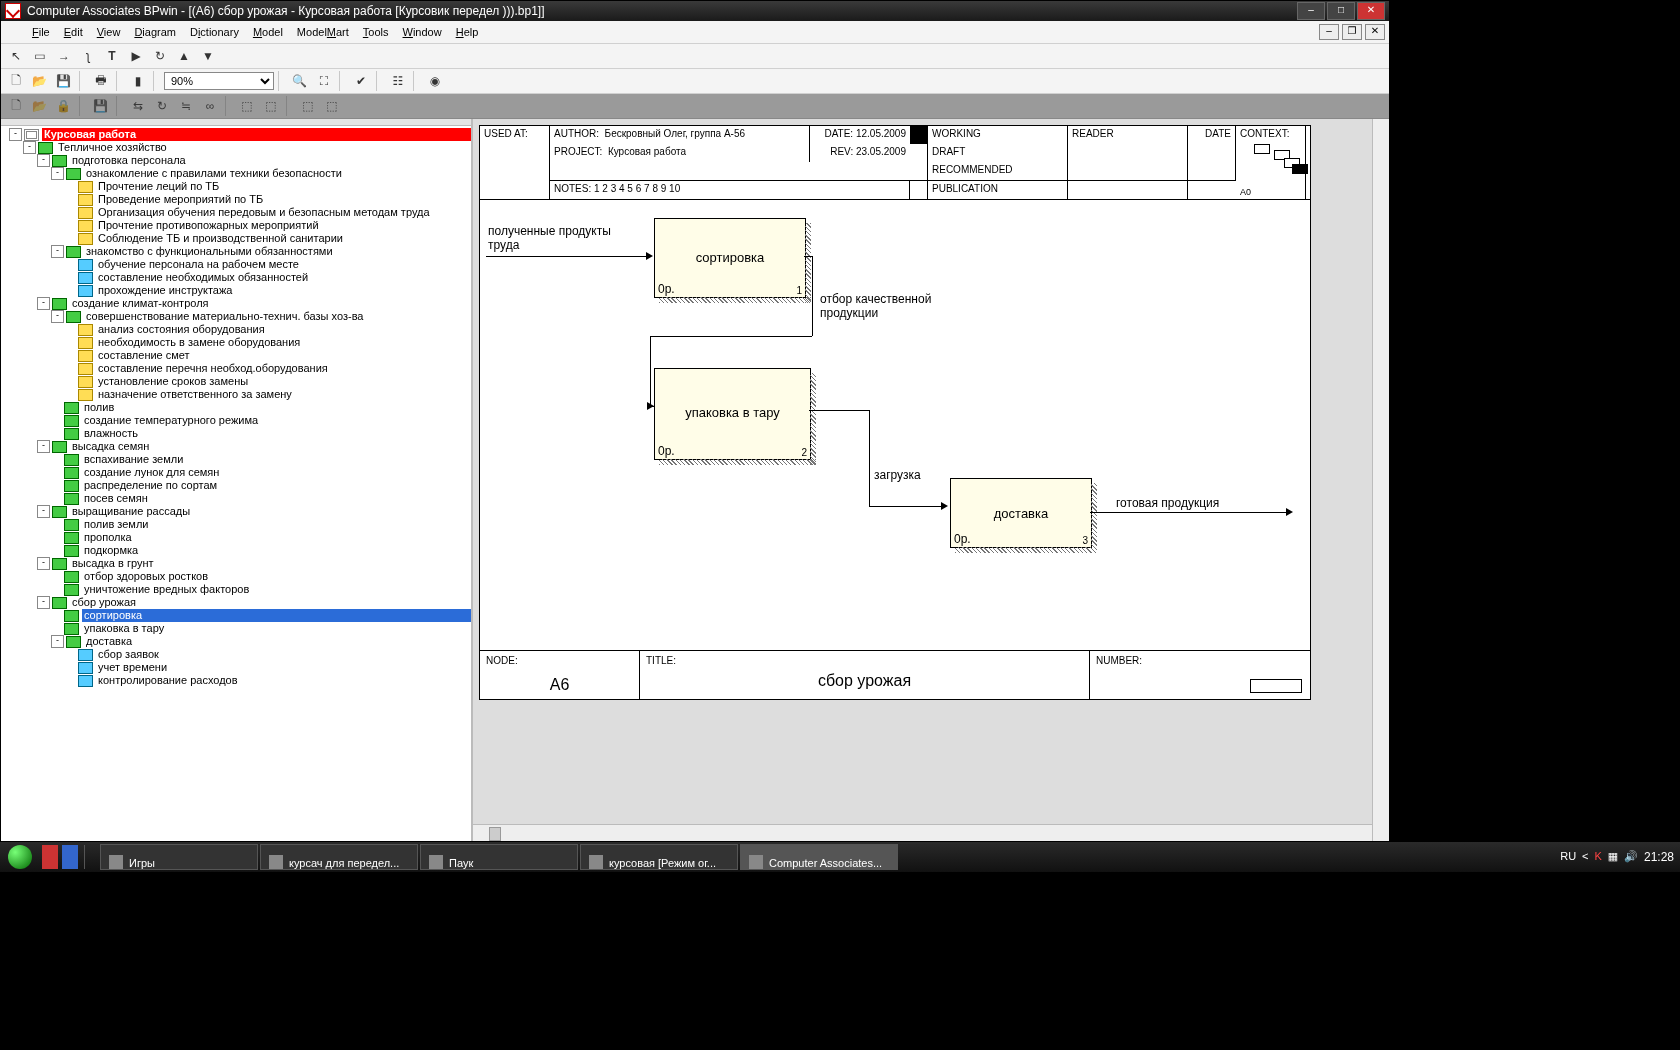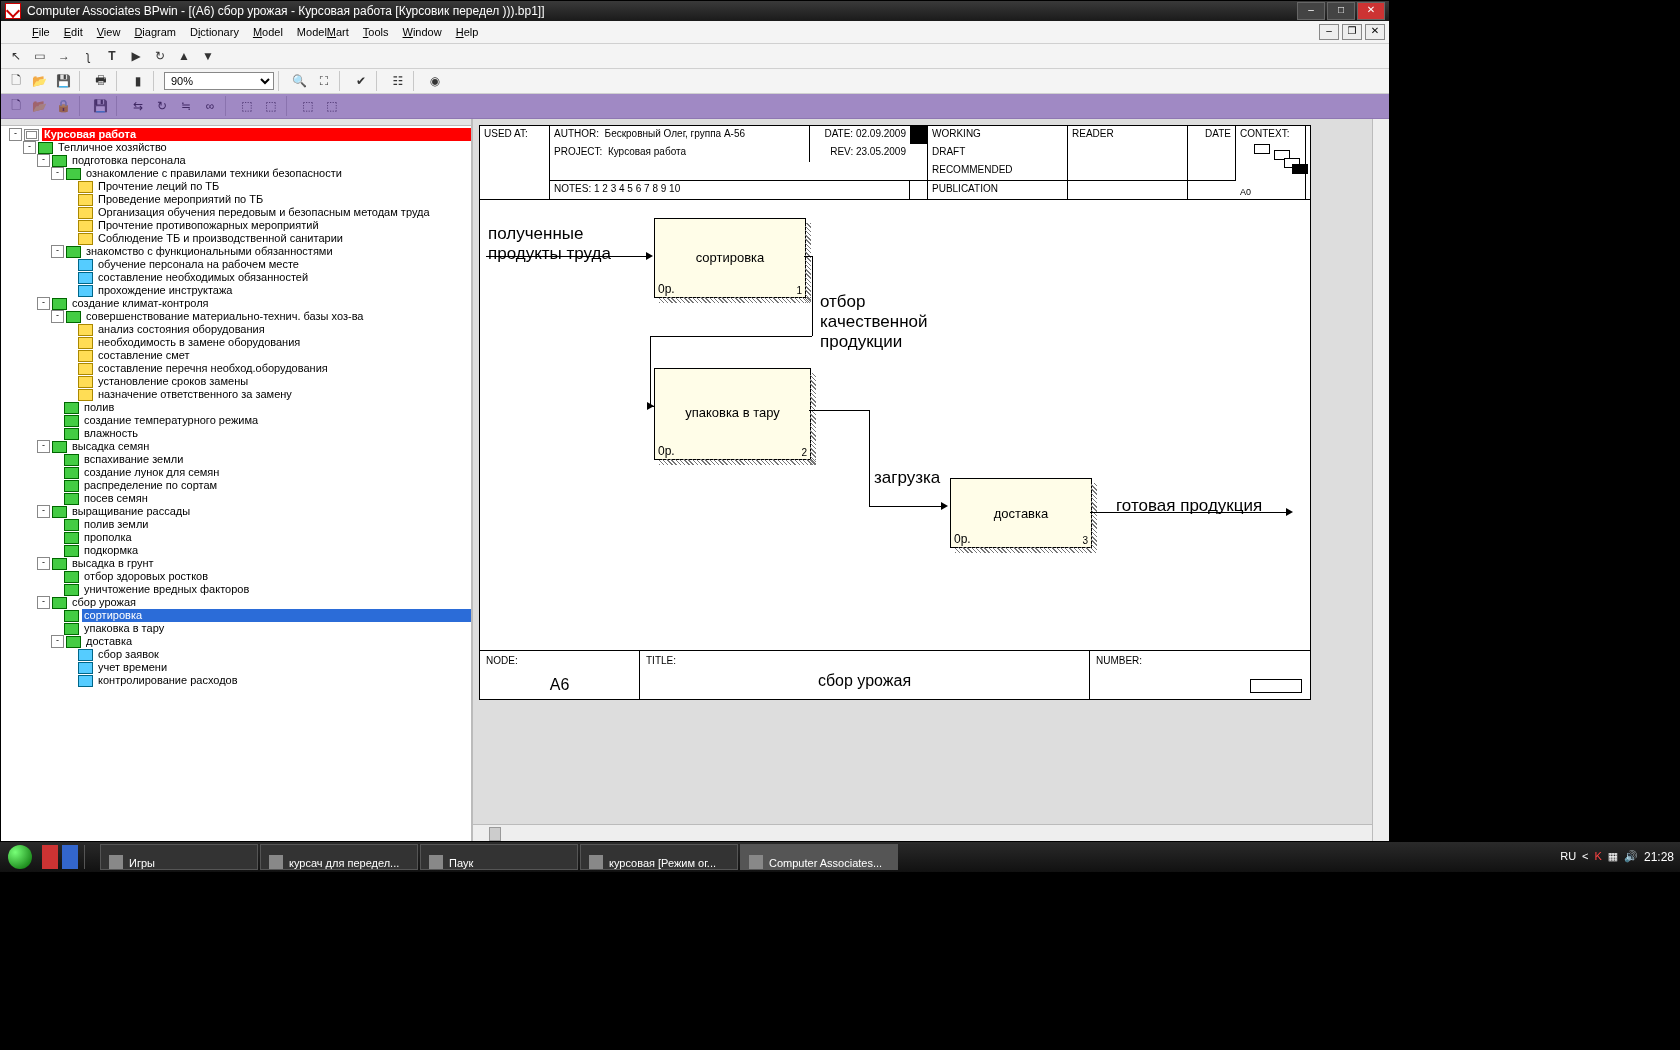--- a/index.html
+++ b/index.html
@@ -1,16 +1,16 @@
 <!DOCTYPE html>
 <html><head>
 <meta charset="utf-8">
 <style>
   html,body{margin:0;padding:0;height:100%;font-family:"Tahoma","Segoe UI",sans-serif;font-size:11px;color:#000;background:#000;overflow:hidden}
-  .win{width:1388px;height:840px;background:#4c1d95;border:1px solid #000;display:flex;flex-direction:column}
+  .win{width:1388px;height:840px;background:#404040;border:1px solid #000;display:flex;flex-direction:column}
   
   .titlebar{height:20px;background:linear-gradient(#3a3a3a,#1a1a1a);color:#fff;display:flex;align-items:center;padding:0 4px;font-size:12px}
   .titlebar .ico{width:14px;height:14px;background:#fff;border:1px solid #c00;margin-right:6px;position:relative}
   .titlebar .ico::after{content:"";position:absolute;inset:2px;border:2px solid #c00;border-left:0;border-top:0;transform:rotate(45deg)}
   .titlebar .spacer{flex:1}
   .titlebar .wbtn{width:26px;height:16px;background:#444;border:1px solid #666;margin-left:2px;color:#fff;text-align:center;line-height:14px;font-size:10px}
   .titlebar .wbtn.close{background:#c33}
   
   .menubar{height:22px;background:#f4f4f4;border-bottom:1px solid #d0d0d0;display:flex;align-items:center;padding:0 4px}
   .menubar .lead{width:14px;height:14px;margin-right:6px;display:inline-block}
@@ -56,21 +56,21 @@
   .ftr .cell:last-child{border-right:0}
   .nodebig{font-size:16px;text-align:center;padding-top:10px}
   .titlebig{font-size:16px;text-align:center;padding-top:6px}
   
   .box{position:absolute;background:#fffde8;border:1px solid #000}
   .box.withshadow::after{content:"";position:absolute;left:4px;right:-6px;top:100%;height:6px;background:repeating-linear-gradient(45deg,#777 0 1px,transparent 1px 3px)}
   .box.withshadow::before{content:"";position:absolute;top:4px;bottom:-6px;left:100%;width:6px;background:repeating-linear-gradient(45deg,#777 0 1px,transparent 1px 3px)}
   .box .bt{position:absolute;left:0;right:0;top:40%;text-align:center;font-size:13px}
   .box .bl{position:absolute;left:3px;bottom:1px;font-size:12px}
   .box .br{position:absolute;right:3px;bottom:1px;font-size:10px}
-  .lbl{position:absolute;font-size:17px}
+  .lbl{position:absolute;font-size:12px}
   
   .arr{position:absolute;background:#000}
   .arr.h{height:1px}
   .arr.v{width:1px}
   .ahead{position:absolute;width:0;height:0;border:4px solid transparent}
   .ahead.r{border-left:7px solid #000}
   
   .status{height:18px;background:#f0f0f0;border-top:1px solid #bbb;padding:1px 6px;font-size:11px}
   
   .taskbar{height:30px;background:linear-gradient(#2a2a2a,#111);display:flex;align-items:center;color:#fff;font-size:11px}
@@ -442,21 +442,21 @@
     </div>
 
     <div class="rightpane">
       <div class="canvaswrap">
         <div class="sheet">
 
           <div class="hdr">
             <div class="cell" style="grid-row:span 4">USED AT:</div>
 
             <div class="cell"><span>AUTHOR:</span>&nbsp;&nbsp;<span>Бескровный Олег, группа А-56</span></div>
-            <div class="cell" style="text-align:right;border-right:0"><span>DATE:</span>&nbsp;<span>02.09.2009</span></div>
+            <div class="cell" style="text-align:right;border-right:0"><span>DATE:</span>&nbsp;<span>12.05.2009</span></div>
             <div class="cell" style="background:#000;padding:0"></div>
             <div class="cell">WORKING</div>
             <div class="cell">READER</div>
             <div class="cell" style="text-align:right">DATE</div>
             <div class="cell" style="grid-row:span 4;position:relative">
               <span>CONTEXT:</span>
               <span class="ctxbox" style="left:18px;top:18px"></span>
               <span class="ctxbox" style="left:38px;top:24px"></span>
               <span class="ctxbox" style="left:48px;top:32px"></span>
               <span class="ctxbox" style="left:56px;top:38px;background:#000"></span>

